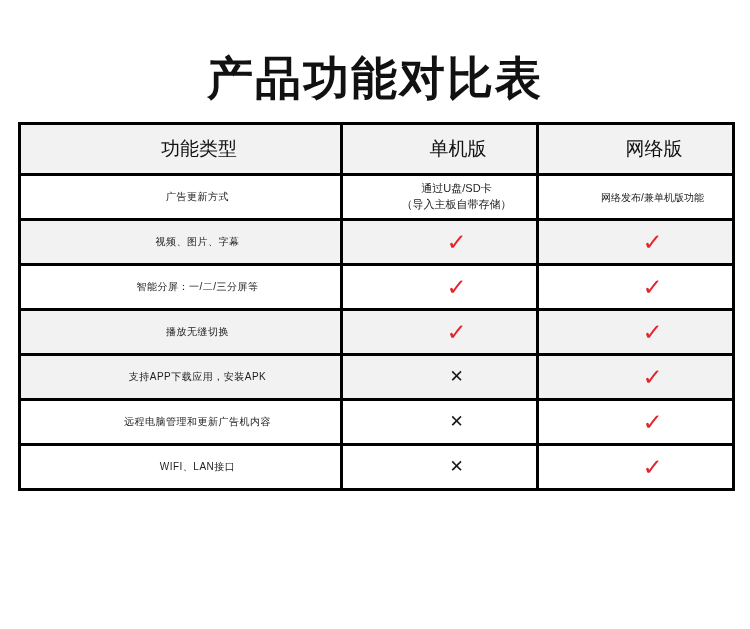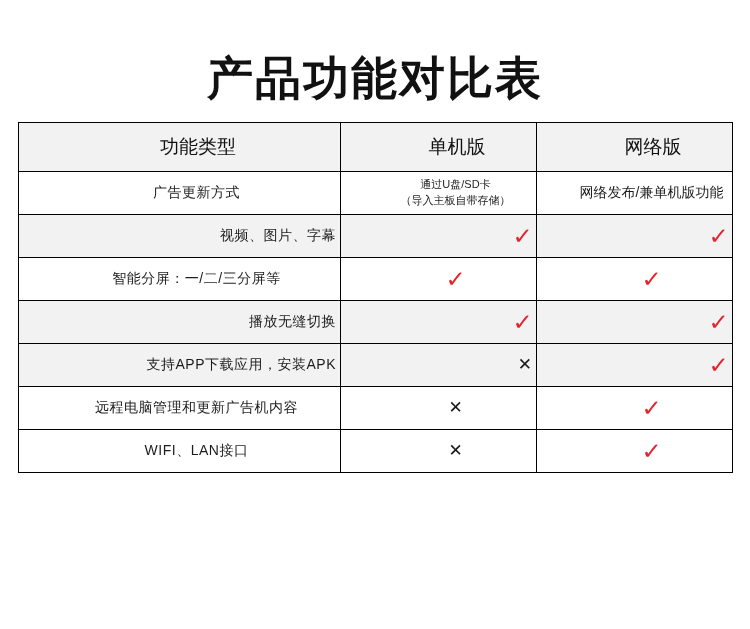--- a/index.html
+++ b/index.html
@@ -35,21 +35,21 @@
     padding: 0 18px;
     box-sizing: border-box;
   }
   table.cmp {
     width: 714px;
     border-collapse: collapse;
     table-layout: fixed;
     border: 1px solid #b9b9b9;
   }
   table.cmp td, table.cmp th {
-    border: 1px solid #000000;
+    border: 3px solid #000000;
     text-align: center;
     vertical-align: middle;
     font-weight: normal;
     padding-left: 38px;
   }
   .col-feature { width: 322px; }
   .col-single  { width: 196px; }
   .col-network { width: 196px; }
 
   thead th {
@@ -60,33 +60,32 @@
     color: #111111;
   }
   tbody td {
     height: 38px;
     font-size: 14.5px;
     color: #1d1d1d;
     padding: 2px 4px;
   }
   tbody tr.alt td {
     background: #f2f2f2;
-    text-align: right;
   }
   tbody tr td.feature {
-    font-size: 14px;
+    font-size: 10px;
     letter-spacing: 0.5px;
   }
   .twoline {
     font-size: 11px;
     line-height: 1.45;
     display: block;
   }
   .small-txt {
-    font-size: 14px;
+    font-size: 10px;
     line-height: 1.45;
   }
   .check {
     display: inline-block;
     color: #e4232c;
     font-size: 23px;
     line-height: 1;
     font-family: "DejaVu Sans", sans-serif;
     transform: translateY(1px) scaleX(1.05);
     font-weight: 500;

